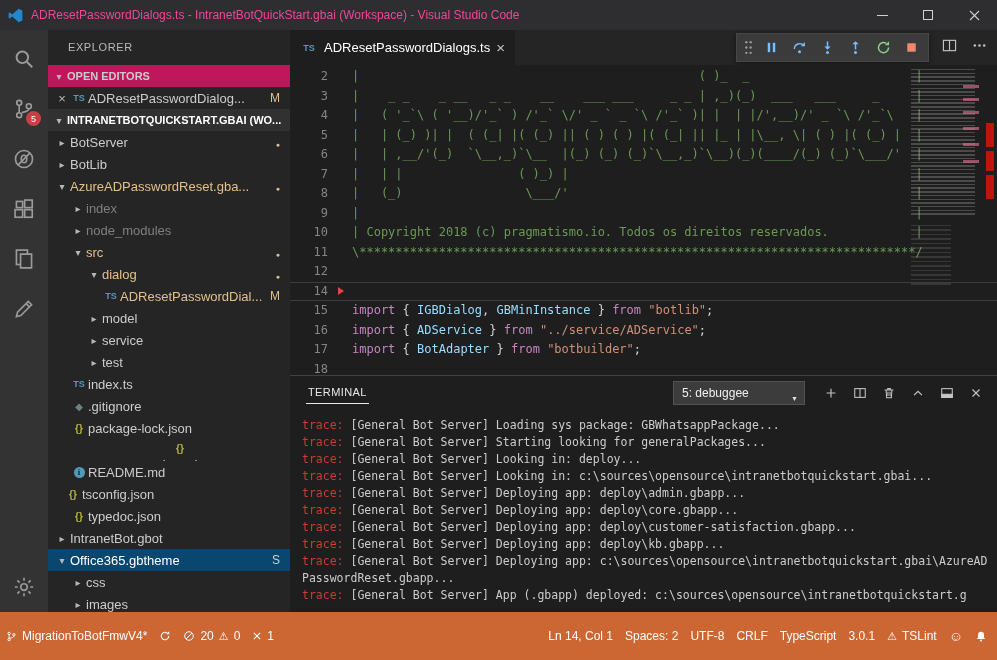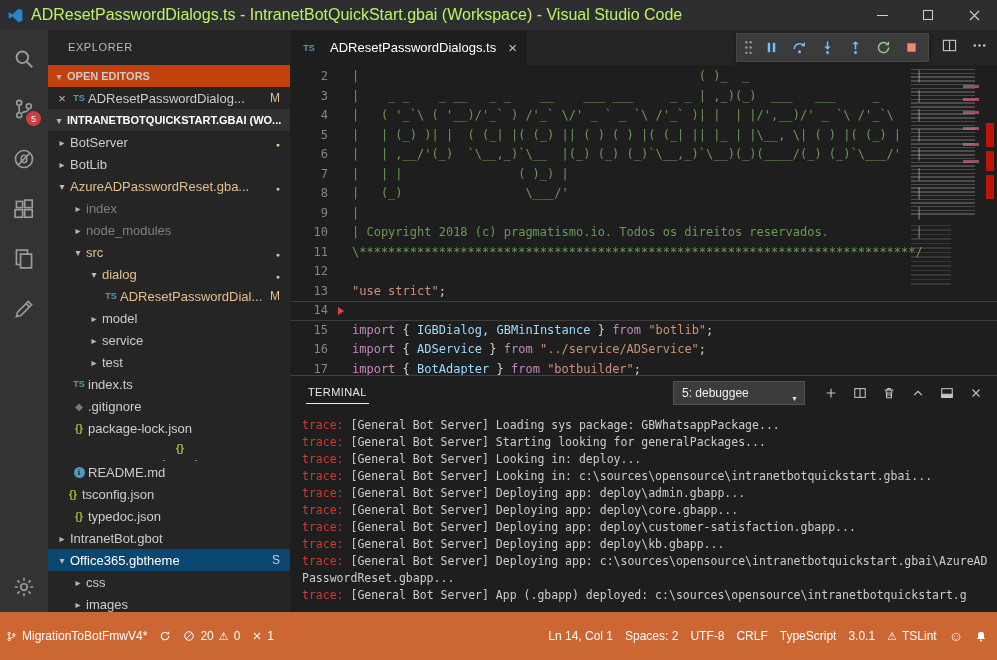--- a/index.html
+++ b/index.html
@@ -1,40 +1,40 @@
 <!DOCTYPE html>
 <html style="--status-bg: #CC6633; --modified: #E2C08D; --badge-bg: #CC3E44; --selection-bg: #094771;"><head>
 <meta charset="utf-8">
 <style>
   *{box-sizing:border-box;margin:0;padding:0;}
   html,body{width:997px;height:660px;overflow:hidden;}
   body{background:#1e1e1e;font-family:"Liberation Sans","DejaVu Sans",sans-serif;color:#ccc;}
   #app{width:100%;height:100%;display:flex;flex-direction:column;}
 
   
-  #titlebar{flex:0 0 30px;background:#2e2e30;display:flex;align-items:center;font-size:16px;color:#bef264;}
+  #titlebar{flex:0 0 30px;background:#2e2e30;display:flex;align-items:center;font-size:12px;color:#ec4899;}
   #titlebar .logo{margin:0 8px;display:flex;align-items:center;}
   #titlebar .title{white-space:nowrap;}
   .win-controls{margin-left:auto;display:flex;height:100%;}
   .win-btn{width:46px;display:flex;align-items:center;justify-content:center;}
   .min-glyph{display:block;width:11px;height:1px;background:#d0d0d0;}
   .max-glyph{display:block;width:10px;height:10px;border:1px solid #d0d0d0;}
 
   #main{flex:1;display:flex;min-height:0;}
 
   
   #activitybar{flex:0 0 48px;background:#333333;display:flex;flex-direction:column;align-items:center;padding-top:4px;}
   .act-item{width:48px;height:50px;display:flex;align-items:center;justify-content:center;color:#9b9b9b;position:relative;cursor:pointer;}
   .act-badge{position:absolute;bottom:8px;right:7px;background:var(--badge-bg,#cc3e44);color:#fff;border-radius:50%;min-width:15px;height:15px;font-size:9px;display:flex;align-items:center;justify-content:center;padding:0 2px;}
   .act-spacer{flex:1;}
 
   
   #sidebar{flex:0 0 242px;background:#252526;display:flex;flex-direction:column;font-size:13px;overflow:hidden;}
   .sb-title{flex:0 0 35px;line-height:35px;padding-left:20px;font-size:11px;color:#b9b9b9;letter-spacing:.6px;}
-  .sb-header{flex:0 0 22px;display:flex;align-items:center;font-size:11px;font-weight:bold;color:#cccccc;background:#c2410c;padding-left:3px;}
+  .sb-header{flex:0 0 22px;display:flex;align-items:center;font-size:11px;font-weight:bold;color:#cccccc;background:#be185d;padding-left:3px;}
   .sb-header.ws{color:#ffffff;background:#313132;}
   .sb-header.outline{margin-top:auto;border-top:1px solid #2f2f2f;}
   .chev{flex:0 0 16px;display:flex;justify-content:center;color:#b8b8b8;}
   .chev-down::before{content:"▾";font-size:10px;}
   .chev-right::before{content:"▸";font-size:10px;}
   .oe-row{height:22px;display:flex;align-items:center;padding-left:6px;cursor:pointer;}
   .oe-close{flex:0 0 16px;text-align:center;color:#b8b8b8;}
   .oe-close::before{content:"×";font-size:13px;}
   .tree-row{height:22px;display:flex;align-items:center;position:relative;cursor:pointer;}
   .tree-row.selected{background:var(--selection-bg,#094771);}
@@ -48,21 +48,21 @@
   .tree-label.modified{color:var(--modified,#e2c08d);}
   .tree-label.dim{color:#7f7f7f;}
   .row-right{margin-left:auto;padding-right:10px;display:flex;align-items:center;gap:5px;}
   .git-badge{font-size:12px;color:#cfcfcf;}
   .git-badge.m{color:var(--modified,#e2c08d);}
   .mod-dot::before{content:"●";font-size:7px;color:var(--modified,#e2c08d);}
 
   
   #editor-region{flex:1;display:flex;flex-direction:column;min-width:0;}
   #tabbar{flex:0 0 35px;background:#252526;display:flex;align-items:stretch;position:relative;}
-  .tab{display:flex;align-items:center;gap:12px;padding:0 10px;background:#1e1e1e;color:#fff;font-size:13px;}
+  .tab{display:flex;align-items:center;gap:6px;padding:0 10px;background:#1e1e1e;color:#fff;font-size:13px;}
   .tab-close::before{content:"×";font-size:15px;color:#c5c5c5;}
   .debug-toolbar{position:absolute;top:3px;right:68px;height:29px;background:#3b3b3c;border:1px solid #474747;display:flex;align-items:center;padding:0 5px;gap:4px;box-shadow:0 1px 5px rgba(0,0,0,.45);}
   .dbg-btn{width:24px;height:24px;display:flex;align-items:center;justify-content:center;cursor:pointer;}
   .dbg-btn.grip{width:13px;cursor:grab;}
   .tabbar-actions{position:absolute;right:10px;top:0;height:35px;display:flex;align-items:center;gap:15px;color:#c5c5c5;}
 
   #editor{flex:1;position:relative;min-height:0;background:#1e1e1e;overflow:hidden;}
   #code{position:absolute;inset:0;padding-top:2px;font-family:"DejaVu Sans Mono","Liberation Mono",monospace;}
   .code-line{display:flex;height:19.5px;line-height:19.5px;font-size:12px;white-space:pre;}
   .gutter{flex:0 0 62px;padding-right:24px;text-align:right;color:#858585;position:relative;}
@@ -399,21 +399,20 @@
             <div class="code-line"><span class="gutter">3</span><span class="code-content"><span class="tk-c">|    _ _    _ __   _ _    __    ___ ___     _ _ | ,_)(_)  ___   ___     _     |</span></span></div>
             <div class="code-line"><span class="gutter">4</span><span class="code-content"><span class="tk-c">|   ( '_`\ ( '__)/'_` ) /'_` \/' _ ` _ `\ /'_` )| |  | |/',__)/' _ `\ /'_`\   |</span></span></div>
             <div class="code-line"><span class="gutter">5</span><span class="code-content"><span class="tk-c">|   | (_) )| |  ( (_| |( (_) || ( ) ( ) |( (_| || |_ | |\__, \| ( ) |( (_) |  |</span></span></div>
             <div class="code-line"><span class="gutter">6</span><span class="code-content"><span class="tk-c">|   | ,__/'(_)  `\__,_)`\__  |(_) (_) (_)`\__,_)`\__)(_)(____/(_) (_)`\___/'  |</span></span></div>
             <div class="code-line"><span class="gutter">7</span><span class="code-content"><span class="tk-c">|   | |                ( )_) |                                                |</span></span></div>
             <div class="code-line"><span class="gutter">8</span><span class="code-content"><span class="tk-c">|   (_)                 \___/'                                                |</span></span></div>
             <div class="code-line"><span class="gutter">9</span><span class="code-content"><span class="tk-c">|                                                                             |</span></span></div>
             <div class="code-line"><span class="gutter">10</span><span class="code-content"><span class="tk-c">| Copyright 2018 (c) pragmatismo.io. Todos os direitos reservados.            |</span></span></div>
             <div class="code-line"><span class="gutter">11</span><span class="code-content"><span class="tk-c">\*****************************************************************************/</span></span></div>
             <div class="code-line"><span class="gutter">12</span><span class="code-content"></span></div>
-            <div class="code-line"><span class="gutter">13</span><span class="code-content"><span class="tk-s">"use strict"</span><span class="tk-p">;</span></span></div>
             <div class="code-line current"><span class="gutter">14<span class="cur-marker"></span></span><span class="code-content"></span></div>
             <div class="code-line"><span class="gutter">15</span><span class="code-content"><span class="tk-k">import</span><span class="tk-p"> { </span><span class="tk-v">IGBDialog</span><span class="tk-p">, </span><span class="tk-v">GBMinInstance</span><span class="tk-p"> } </span><span class="tk-k">from</span><span class="tk-p"> </span><span class="tk-s">"botlib"</span><span class="tk-p">;</span></span></div>
             <div class="code-line"><span class="gutter">16</span><span class="code-content"><span class="tk-k">import</span><span class="tk-p"> { </span><span class="tk-v">ADService</span><span class="tk-p"> } </span><span class="tk-k">from</span><span class="tk-p"> </span><span class="tk-s">"../service/ADService"</span><span class="tk-p">;</span></span></div>
             <div class="code-line"><span class="gutter">17</span><span class="code-content"><span class="tk-k">import</span><span class="tk-p"> { </span><span class="tk-v">BotAdapter</span><span class="tk-p"> } </span><span class="tk-k">from</span><span class="tk-p"> </span><span class="tk-s">"botbuilder"</span><span class="tk-p">;</span></span></div>
             <div class="code-line"><span class="gutter">18</span><span class="code-content"></span></div>
           </div>
         <div class="minimap">
           <div class="mm-stripes"></div>
           <div class="mm-stripes2"></div>
           <div class="mm-mark" style="top:20px"></div>

